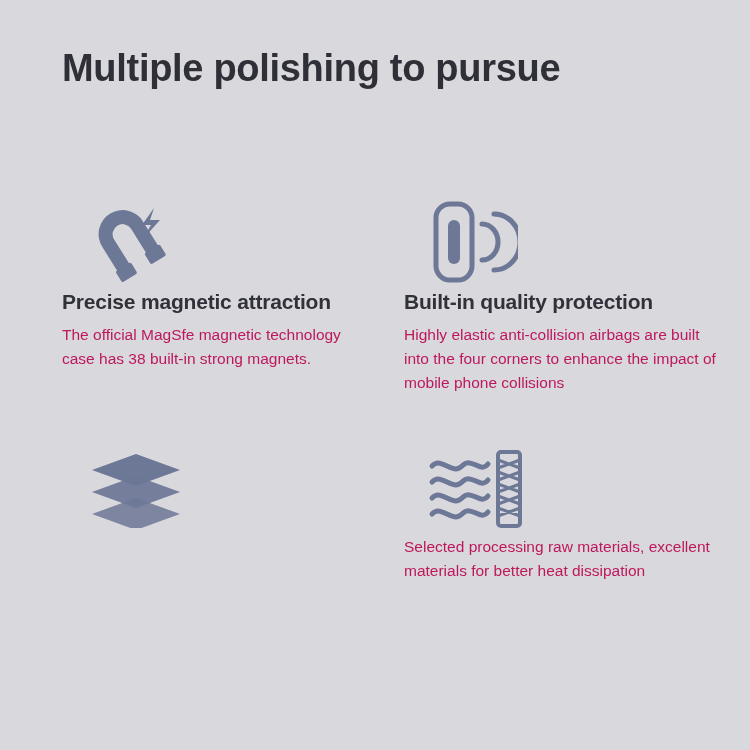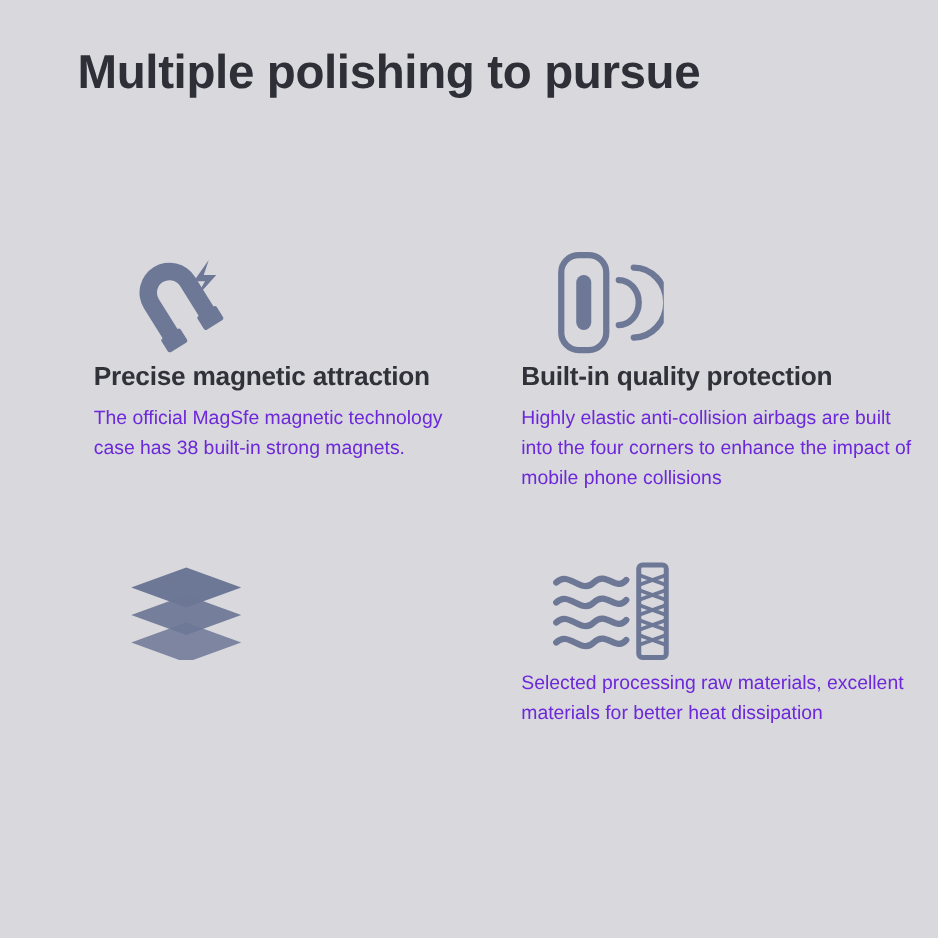--- a/index.html
+++ b/index.html
@@ -12,21 +12,21 @@
     background: #d8d8dd;
     font-family: "Liberation Sans", sans-serif;
     color: #3d3d46;
     overflow: hidden;
   }
   .page {
     width: 750px;
     height: 656px;
     position: relative;
     box-sizing: border-box;
-    padding: 34px 40px 0 62px;
+    padding: 44px 40px 0 62px;
   }
   .headline {
     font-size: 38px;
     line-height: 1.28;
     font-weight: 700;
     color: #2f2f38;
     letter-spacing: -0.3px;
     max-width: 610px;
     margin: 0;
   }
@@ -39,42 +39,41 @@
     left: 62px;
     right: 26px;
     display: grid;
     grid-template-columns: 1fr 1fr;
     grid-template-rows: auto auto;
     column-gap: 22px;
     row-gap: 48px;
   }
   .feature {
     width: 100%;
-    margin-left: 13px;
   }
   .icon-wrap {
     height: 92px;
     display: flex;
     align-items: center;
     justify-content: flex-start;
     padding-left: 22px;
     box-sizing: border-box;
   }
   .feature-title {
     font-size: 21px;
     font-weight: 600;
     color: #31313a;
     line-height: 1.3;
     margin: 0 0 8px 0;
     letter-spacing: -0.2px;
   }
   .feature-desc {
     font-size: 15.5px;
     line-height: 1.55;
-    color: #6d28d9;
+    color: #be185d;
     margin: 0;
     max-width: 310px;
   }
   .col-right .feature-desc {
     max-width: 320px;
   }
   svg {
     display: block;
   }
 </style>

